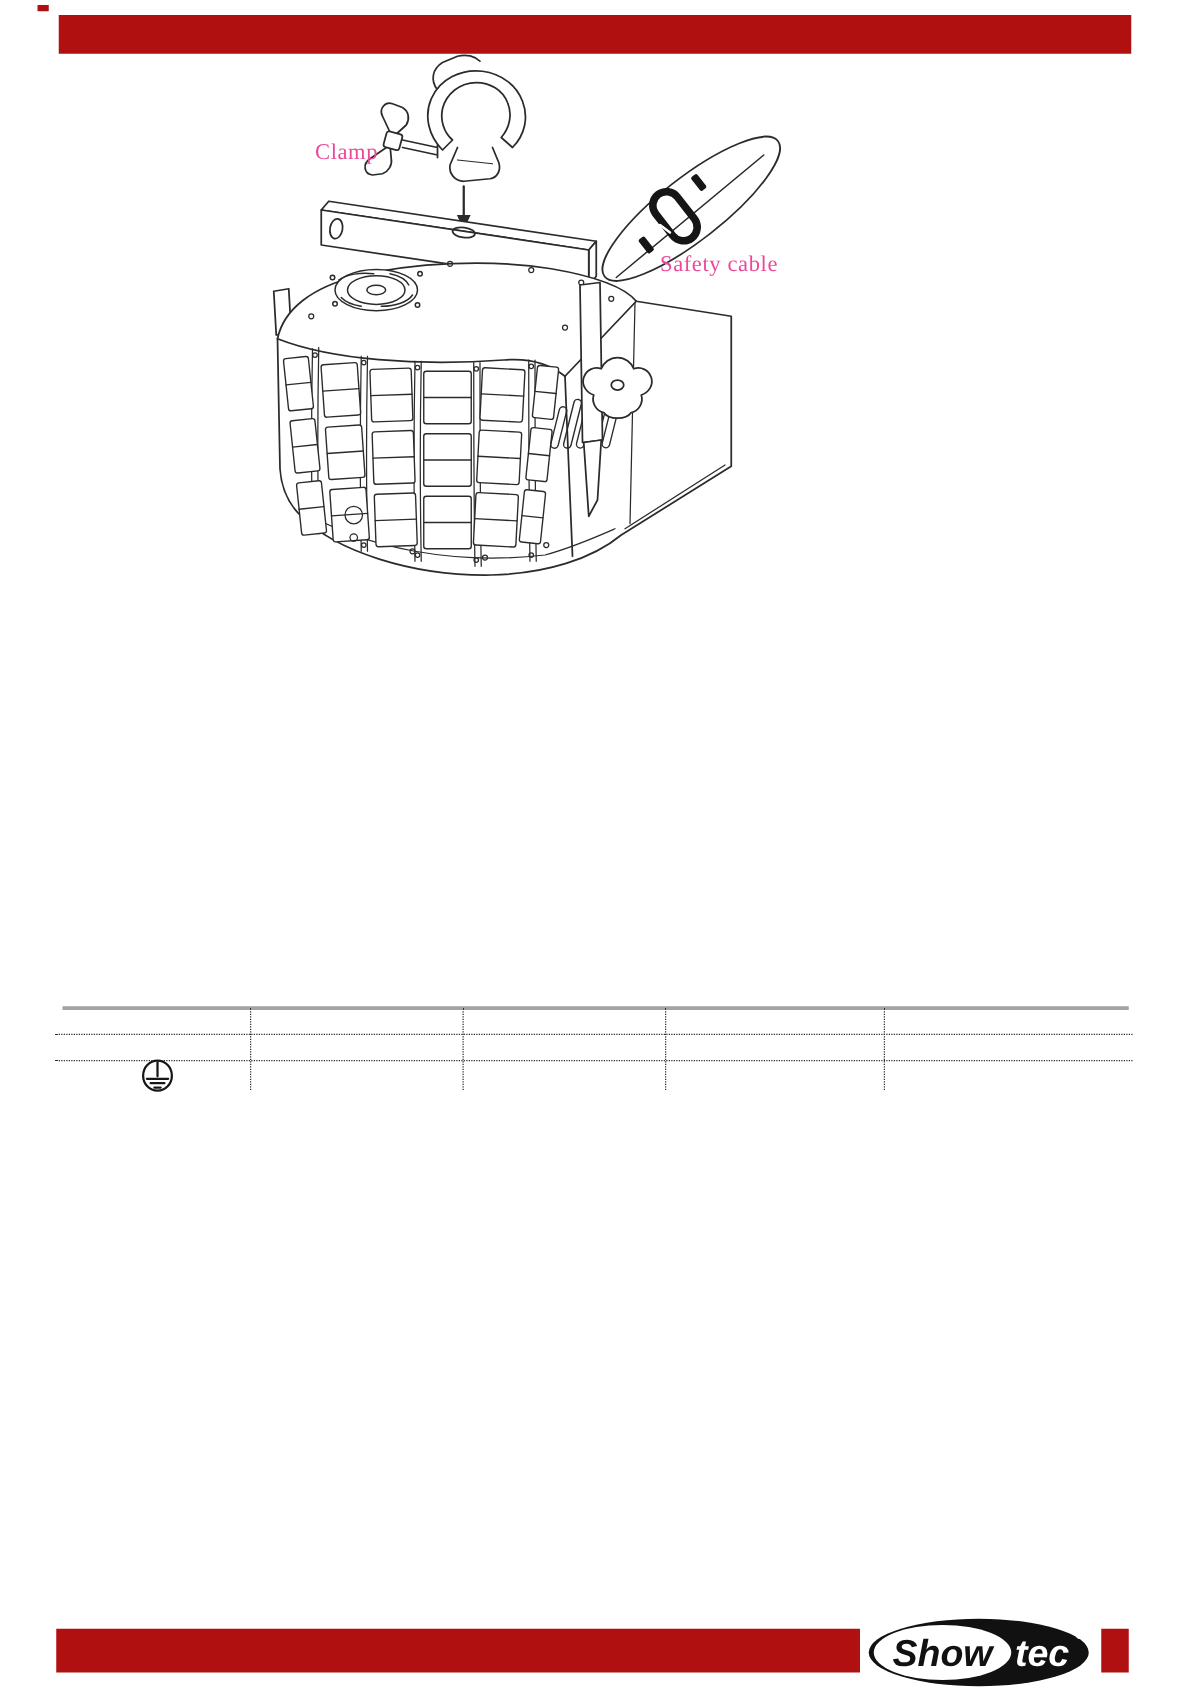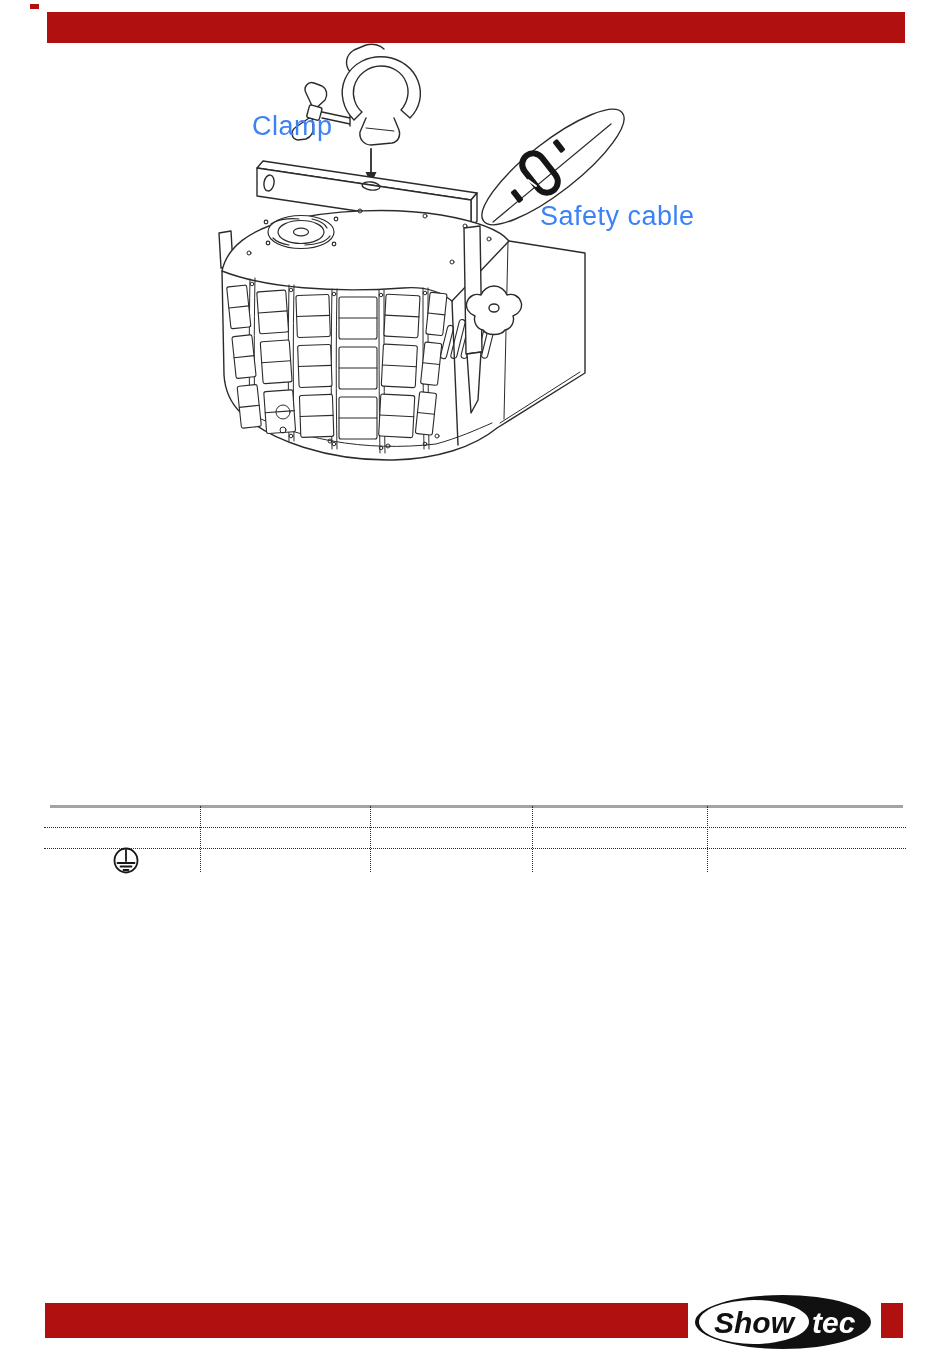--- a/index.html
+++ b/index.html
@@ -7,25 +7,26 @@
   #page{
     position:relative; width:950px; height:1359px; background:#fff;
     font-family:"Liberation Sans", sans-serif; overflow:hidden;
   }
   .redbar{ position:absolute; background:var(--red); }
   #header-bar{ left:47px; top:12px; width:858px; height:31px; }
   #header-speck{ left:30px; top:4px; width:9px; height:5px; }
   #figure-wrap{ position:absolute; left:0; top:0; width:950px; height:500px; }
   #figure-svg{ position:absolute; left:0; top:0; }
   .fig-label{
-    position:absolute; color:#3b82f6; font-size:27px; letter-spacing:.5px;
+    position:absolute; color:#ec4899; font-size:18px; letter-spacing:.5px;
     white-space:nowrap;
+    font-family:Liberation Serif, serif;
   }
   #clamp-label{ left:252px; top:111px; }
-  #safety-cable-label{ left:540px; top:201px; }
+  #safety-cable-label{ left:528px; top:201px; }
   
   #spec-table{ position:absolute; left:48px; top:805px; width:855px; height:68px; }
   #spec-table .toprule{ position:absolute; left:2px; top:0; width:853px; height:3px; background:var(--rule); }
   #spec-table .hline{ position:absolute; left:-4px; width:862px; height:0; border-top:1.5px dotted #2e2e2e; }
   #spec-table .vline{ position:absolute; top:1px; height:66px; width:0; border-left:1.5px dotted #2e2e2e; }
   #ground-sym{ position:absolute; left:64px; top:42px; }
   
   #footer-bar{ left:45px; top:1303px; width:643px; height:35px; }
   #footer-square{ left:881px; top:1303px; width:22px; height:35px; }
   #showtec-logo{ position:absolute; left:693px; top:1294px; }

